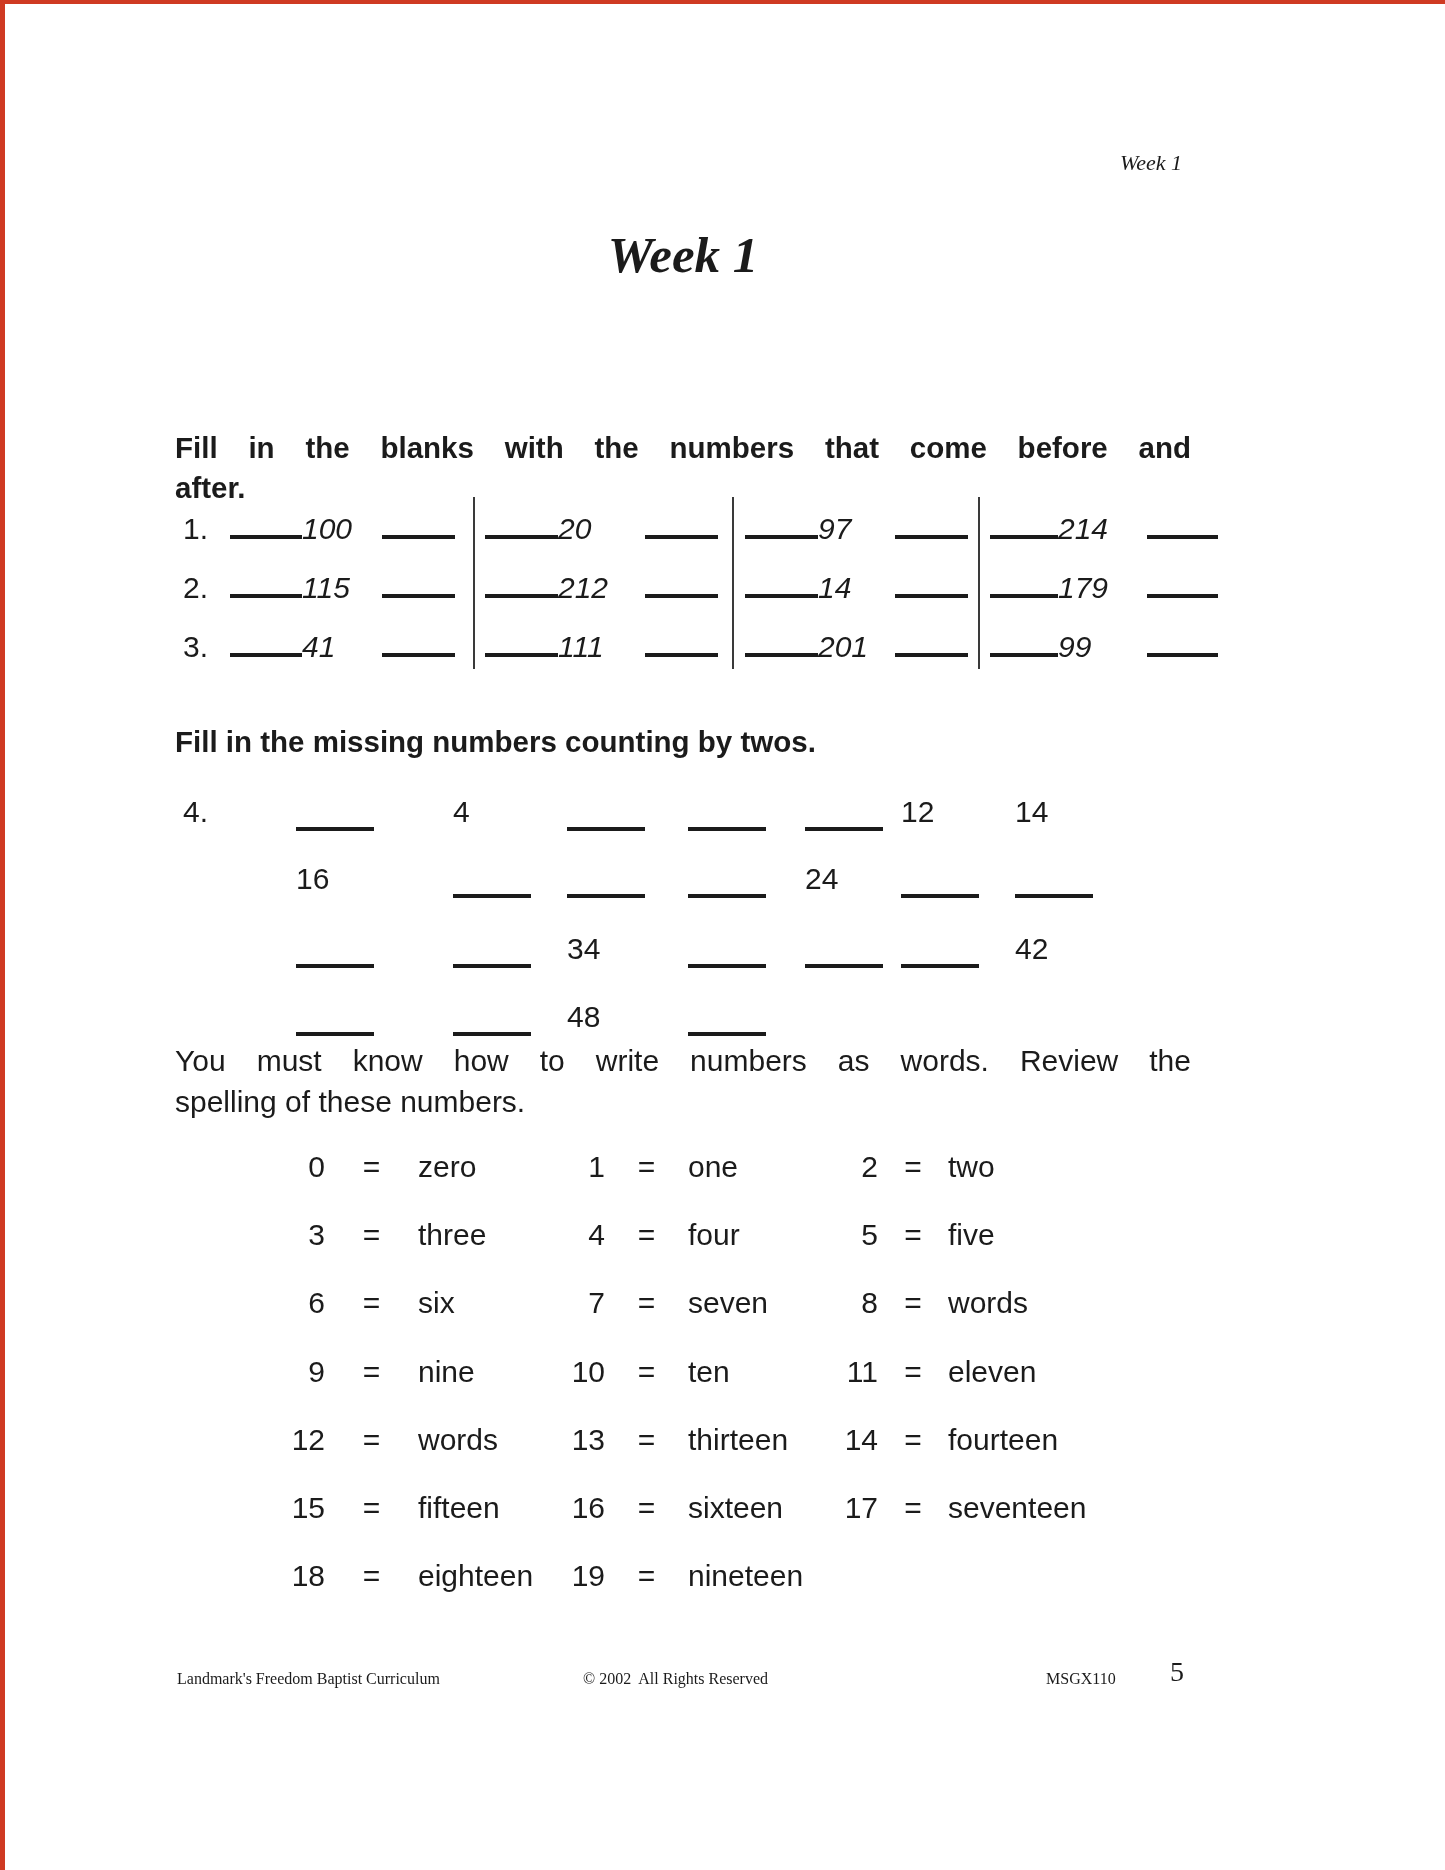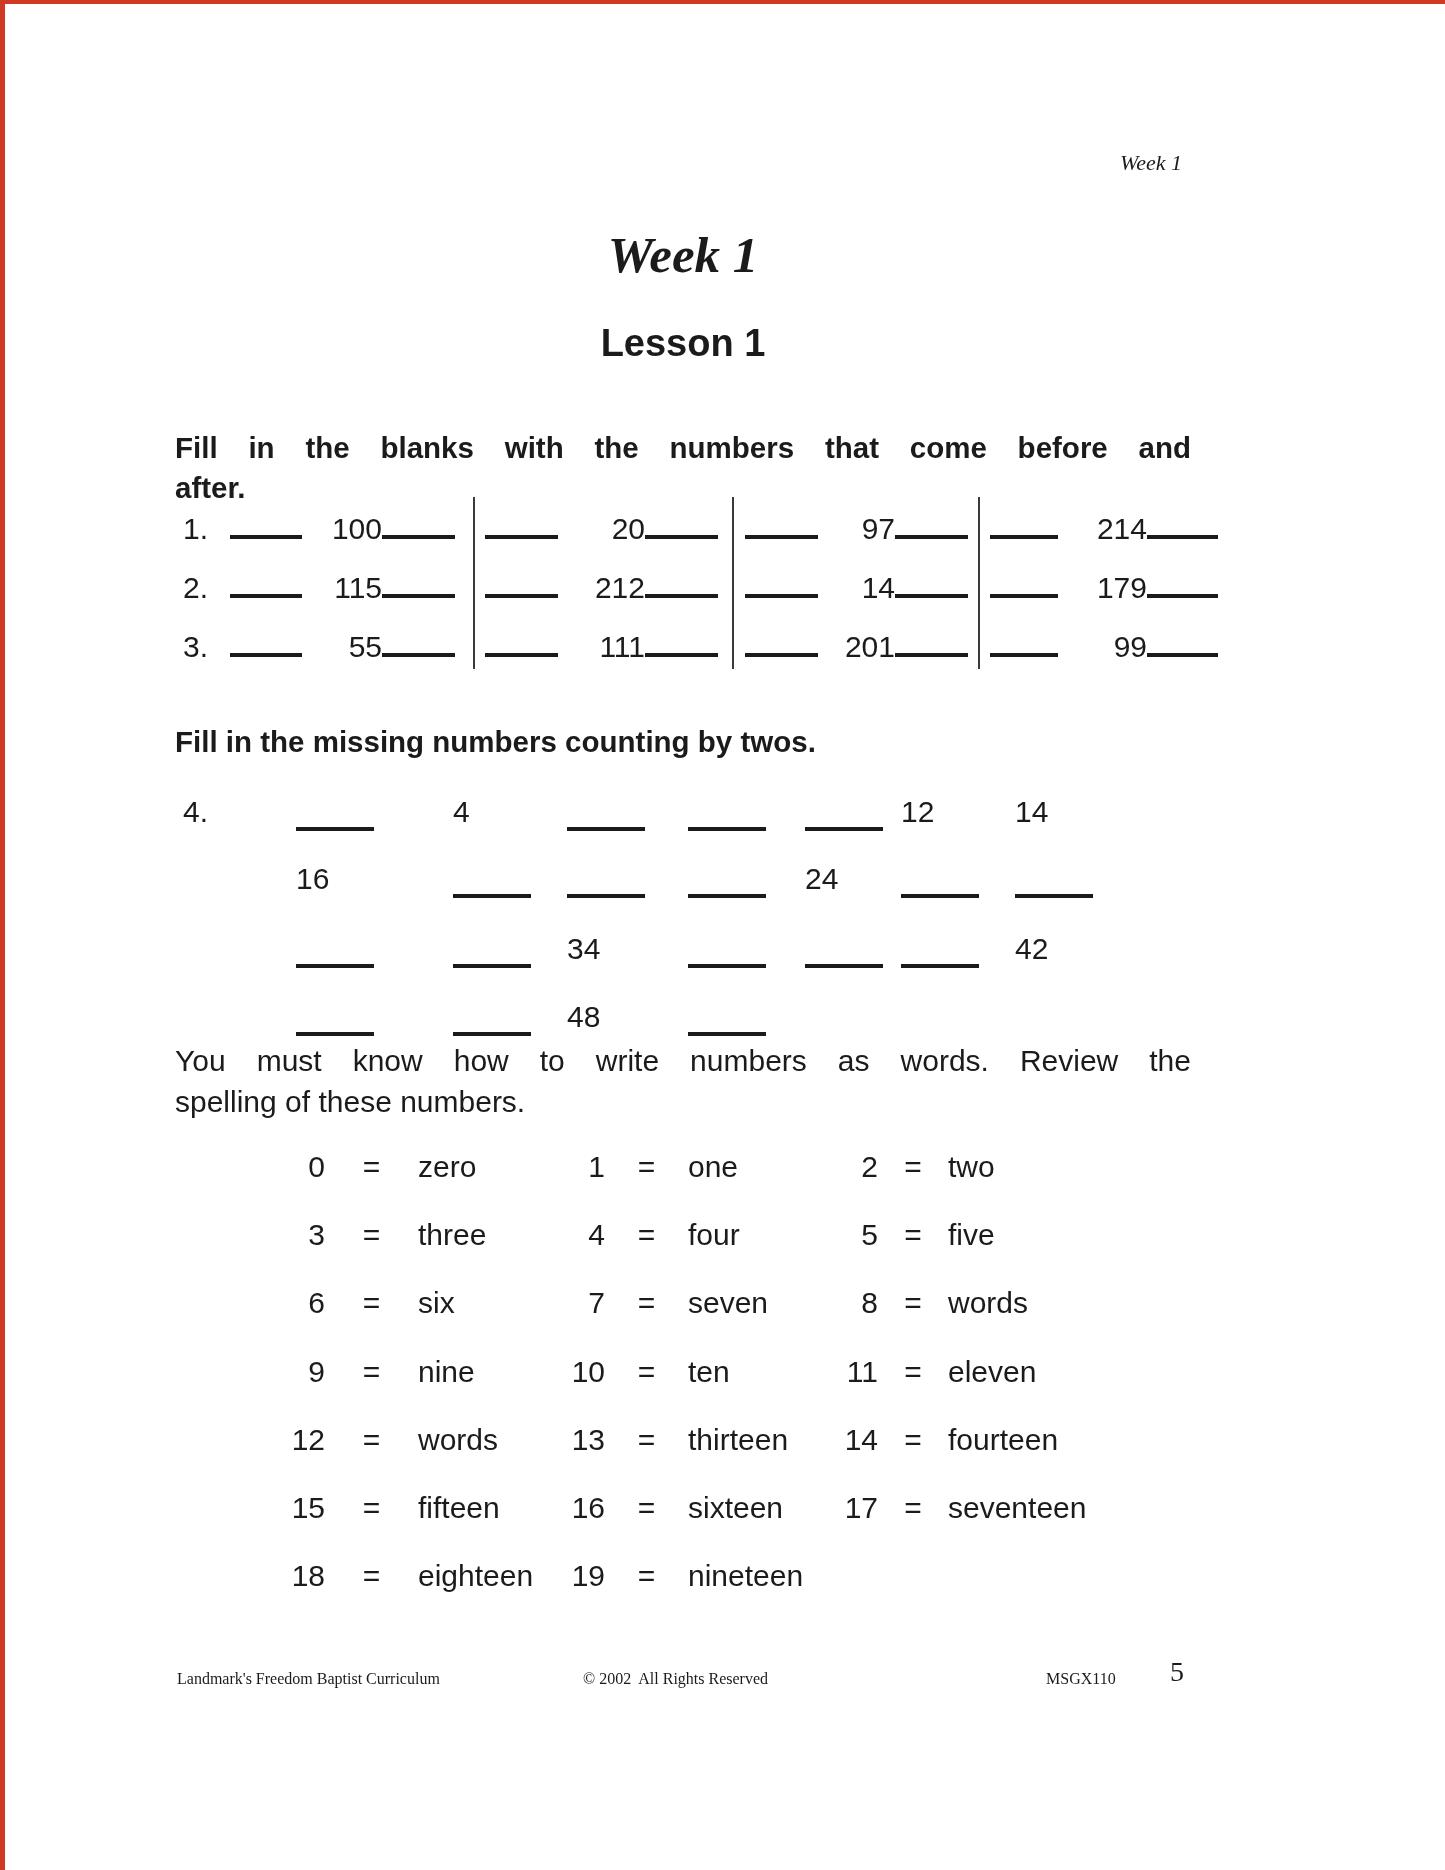--- a/index.html
+++ b/index.html
@@ -18,21 +18,21 @@
   .heading{position:absolute;left:175px;width:1016px;font-weight:bold;font-size:29.5px;line-height:40px;}
   .h1a{top:388px;margin-top:40px;}
   .h2{top:722px;}
   .jline{text-align:justify;text-align-last:justify;}
   .para{position:absolute;top:1040px;left:175px;width:1016px;font-size:30px;line-height:41px;}
   
   .bl{display:inline-block;height:26px;border-bottom:4px solid #1b1b1b;vertical-align:-9px;}
   
   .ba-row{position:absolute;left:175px;display:flex;align-items:baseline;font-size:30px;line-height:34px;white-space:nowrap;}
   .ba-row .lbl{display:inline-block;width:55px;padding-left:8px;box-sizing:border-box;}
-  .ba-row .num{display:inline-block;text-align:right;}
+  .ba-row .num{display:inline-block;text-align:left;font-style:italic;}
   .vbar{position:absolute;top:497px;width:2px;height:172px;background:#3a3a3a;}
   
   .ct-row{position:absolute;left:175px;display:grid;
     grid-template-columns:121px 157px 114px 121px 117px 96px 114px 110px;
     font-size:30px;line-height:34px;}
   .ct-row .lbl{padding-left:8px;}
   .ct-row .slot{white-space:nowrap;}
   .ct-row .bl{width:78px;}
   
   .nw-row{position:absolute;left:275px;display:grid;
@@ -50,21 +50,20 @@
 </style>
 </head>
 <body>
 
 <div class="page">
   <div class="edge-left" style="background: rgb(207, 58, 34);"></div>
   <div class="edge-top" style="background: rgb(207, 58, 34);"></div>
 
   <div class="running-head">Week 1</div>
   <div class="title">Week 1</div>
-  <div class="subtitle">Lesson 1</div>
 
   <div class="heading h1a">
     <div class="jline">Fill in the blanks with the numbers that come before and</div>
     <div>after.</div>
   </div>
 
   <div id="ba-section">
       <div class="ba-row" style="top: 509px;">
         <span class="lbl">1.</span>
         <span class="bl" style="width: 72px;"></span>
@@ -91,21 +90,21 @@
         <span class="bl" style="width: 73px;"></span>
         <span class="num" style="width: 77px;">14</span>
         <span class="bl" style="width: 73px; margin-right: 22px;"></span>
         <span class="bl" style="width: 68px;"></span>
         <span class="num" style="width: 89px;">179</span>
         <span class="bl" style="width: 71px;"></span>
       </div>
       <div class="ba-row" style="top: 627px;">
         <span class="lbl">3.</span>
         <span class="bl" style="width: 72px;"></span>
-        <span class="num" style="width: 80px;">55</span>
+        <span class="num" style="width: 80px;">41</span>
         <span class="bl" style="width: 73px; margin-right: 30px;"></span>
         <span class="bl" style="width: 73px;"></span>
         <span class="num" style="width: 87px;">111</span>
         <span class="bl" style="width: 73px; margin-right: 27px;"></span>
         <span class="bl" style="width: 73px;"></span>
         <span class="num" style="width: 77px;">201</span>
         <span class="bl" style="width: 73px; margin-right: 22px;"></span>
         <span class="bl" style="width: 68px;"></span>
         <span class="num" style="width: 89px;">99</span>
         <span class="bl" style="width: 71px;"></span>

